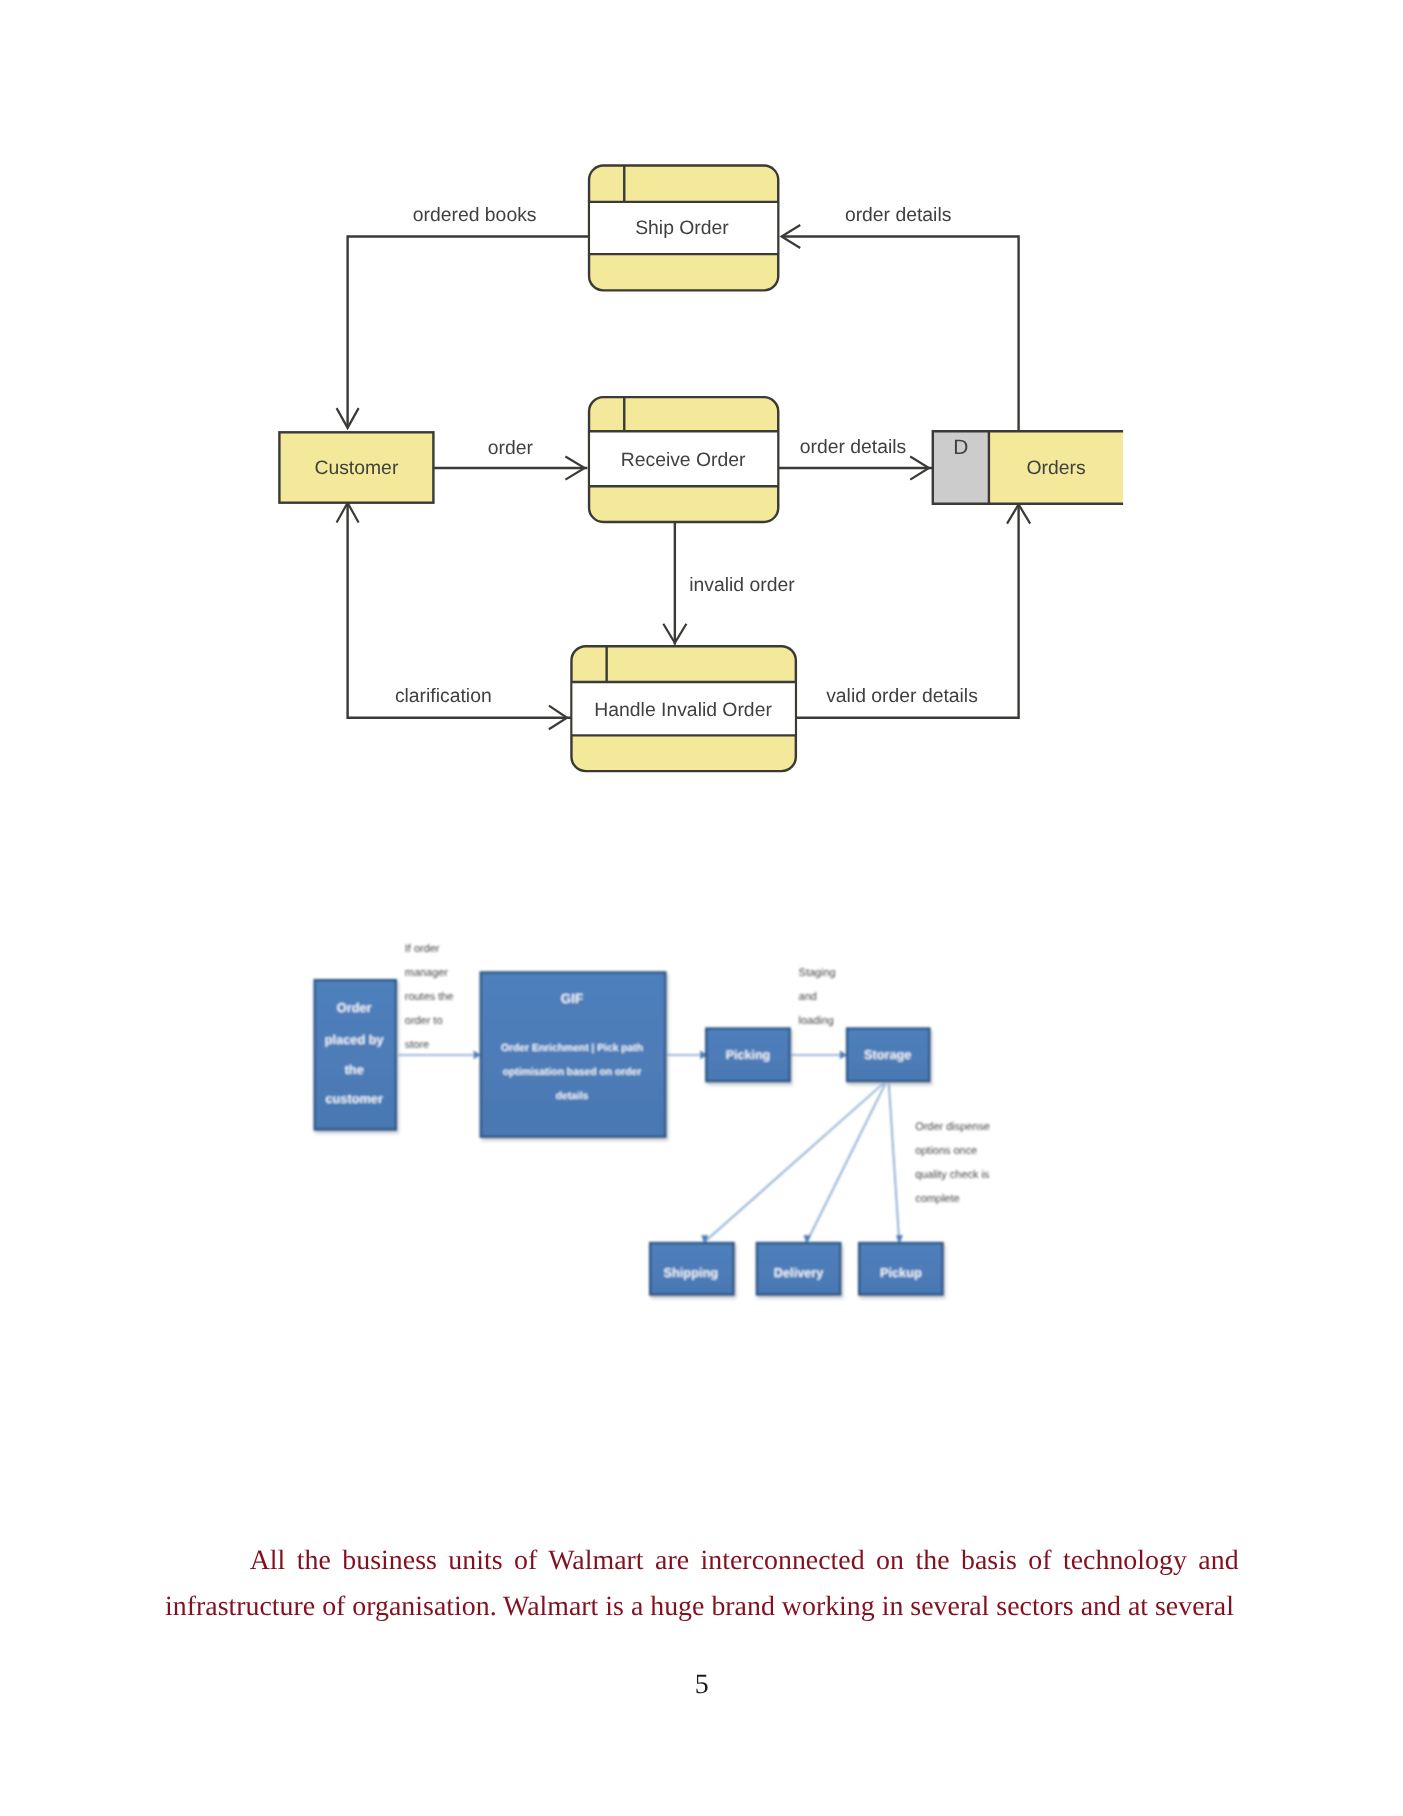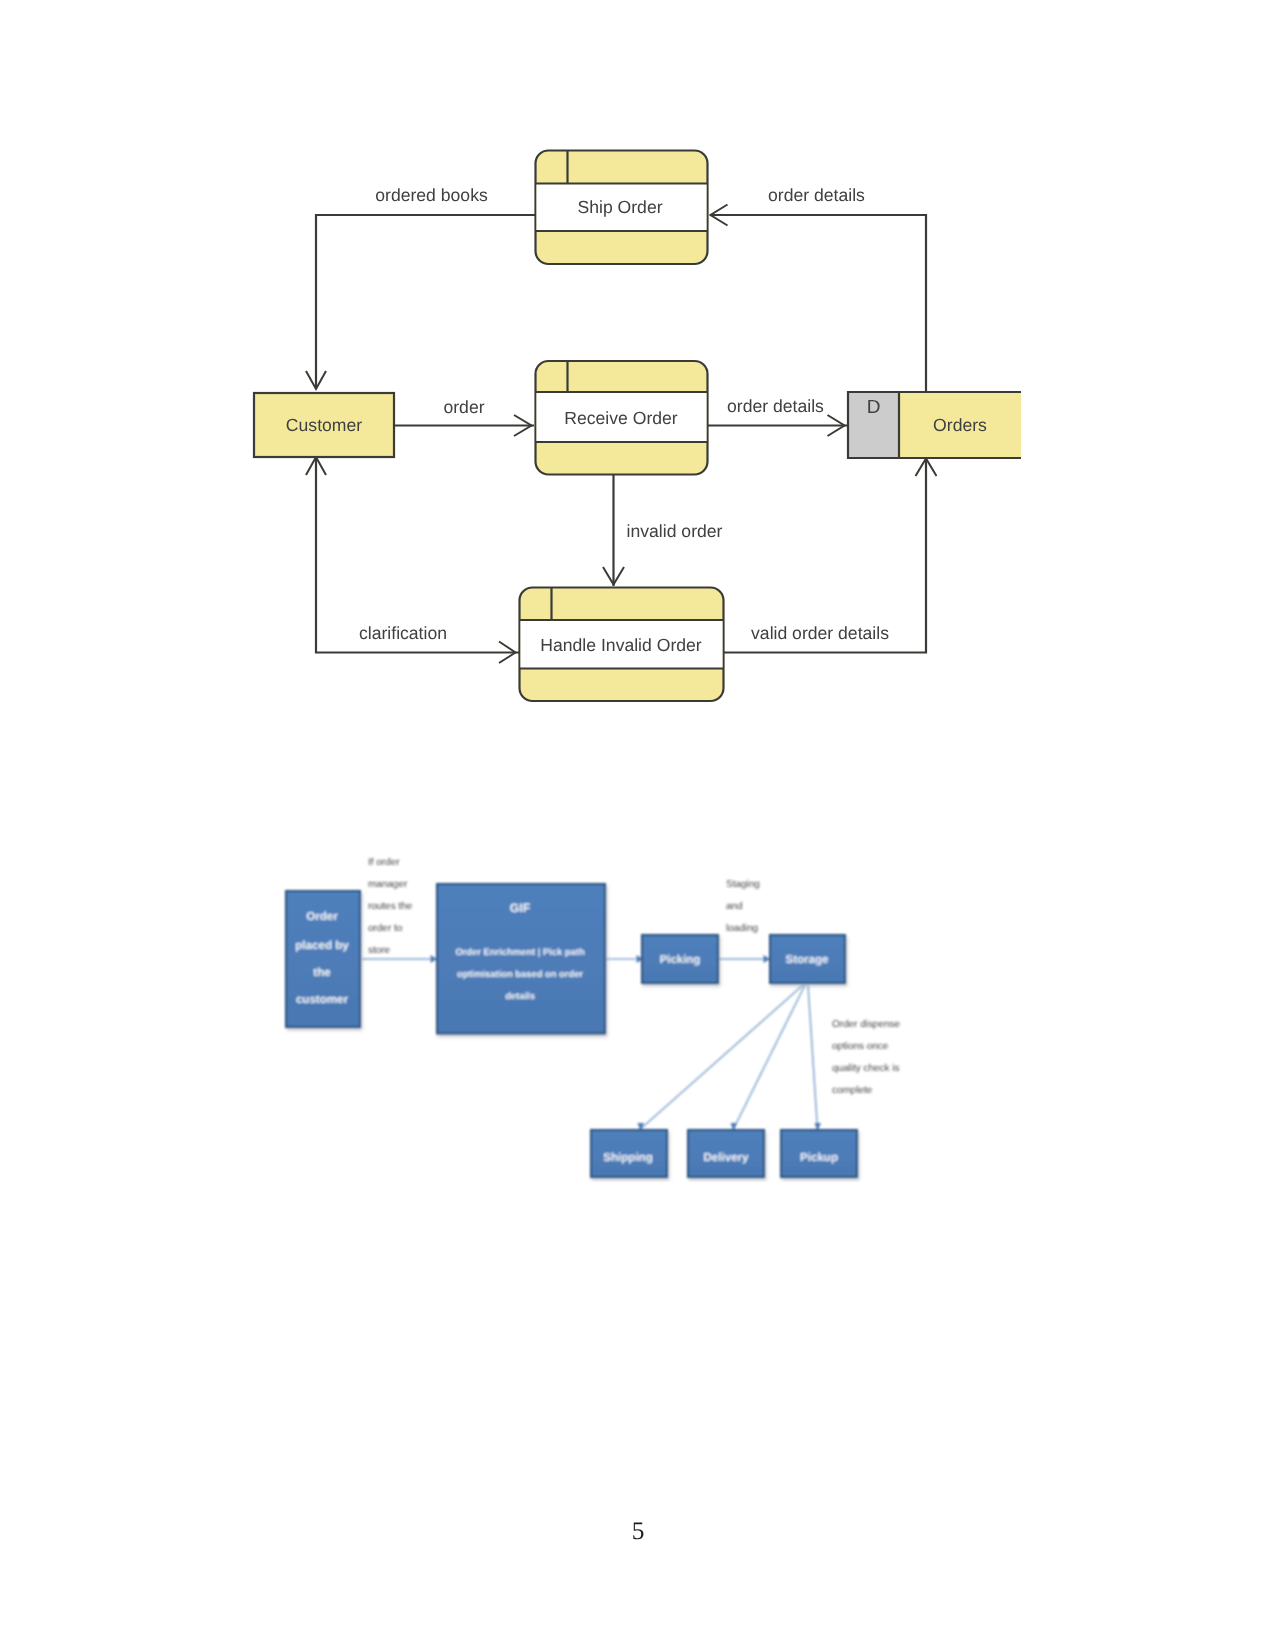--- a/index.html
+++ b/index.html
@@ -151,15 +151,16 @@
     </g>
 
     <g font-family="Liberation Sans, sans-serif" font-size="9.95" fill="#454545">
       <text><tspan x="368" y="865">If order</tspan><tspan x="368" y="887">manager</tspan><tspan x="368" y="909">routes the</tspan><tspan x="368" y="931">order to</tspan><tspan x="368" y="953">store</tspan></text>
       <text><tspan x="726" y="887">Staging</tspan><tspan x="726" y="909">and</tspan><tspan x="726" y="931">loading</tspan></text>
       <text><tspan x="832" y="1027">Order dispense</tspan><tspan x="832" y="1049">options once</tspan><tspan x="832" y="1071">quality check is</tspan><tspan x="832" y="1093">complete</tspan></text>
     </g>
   </g>
 </svg>
 
+<div class="body-text" style="left:150px;top:1397px;width:976px;text-indent:77px;">All the business units of Walmart are interconnected on the basis of technology and infrastructure of organisation. Walmart is a huge brand working in several sectors and at several</div>
 <div class="pagenum" style="left:588px;top:1517px;width:100px;">5</div>
 
 </div>
 
 </body></html>

